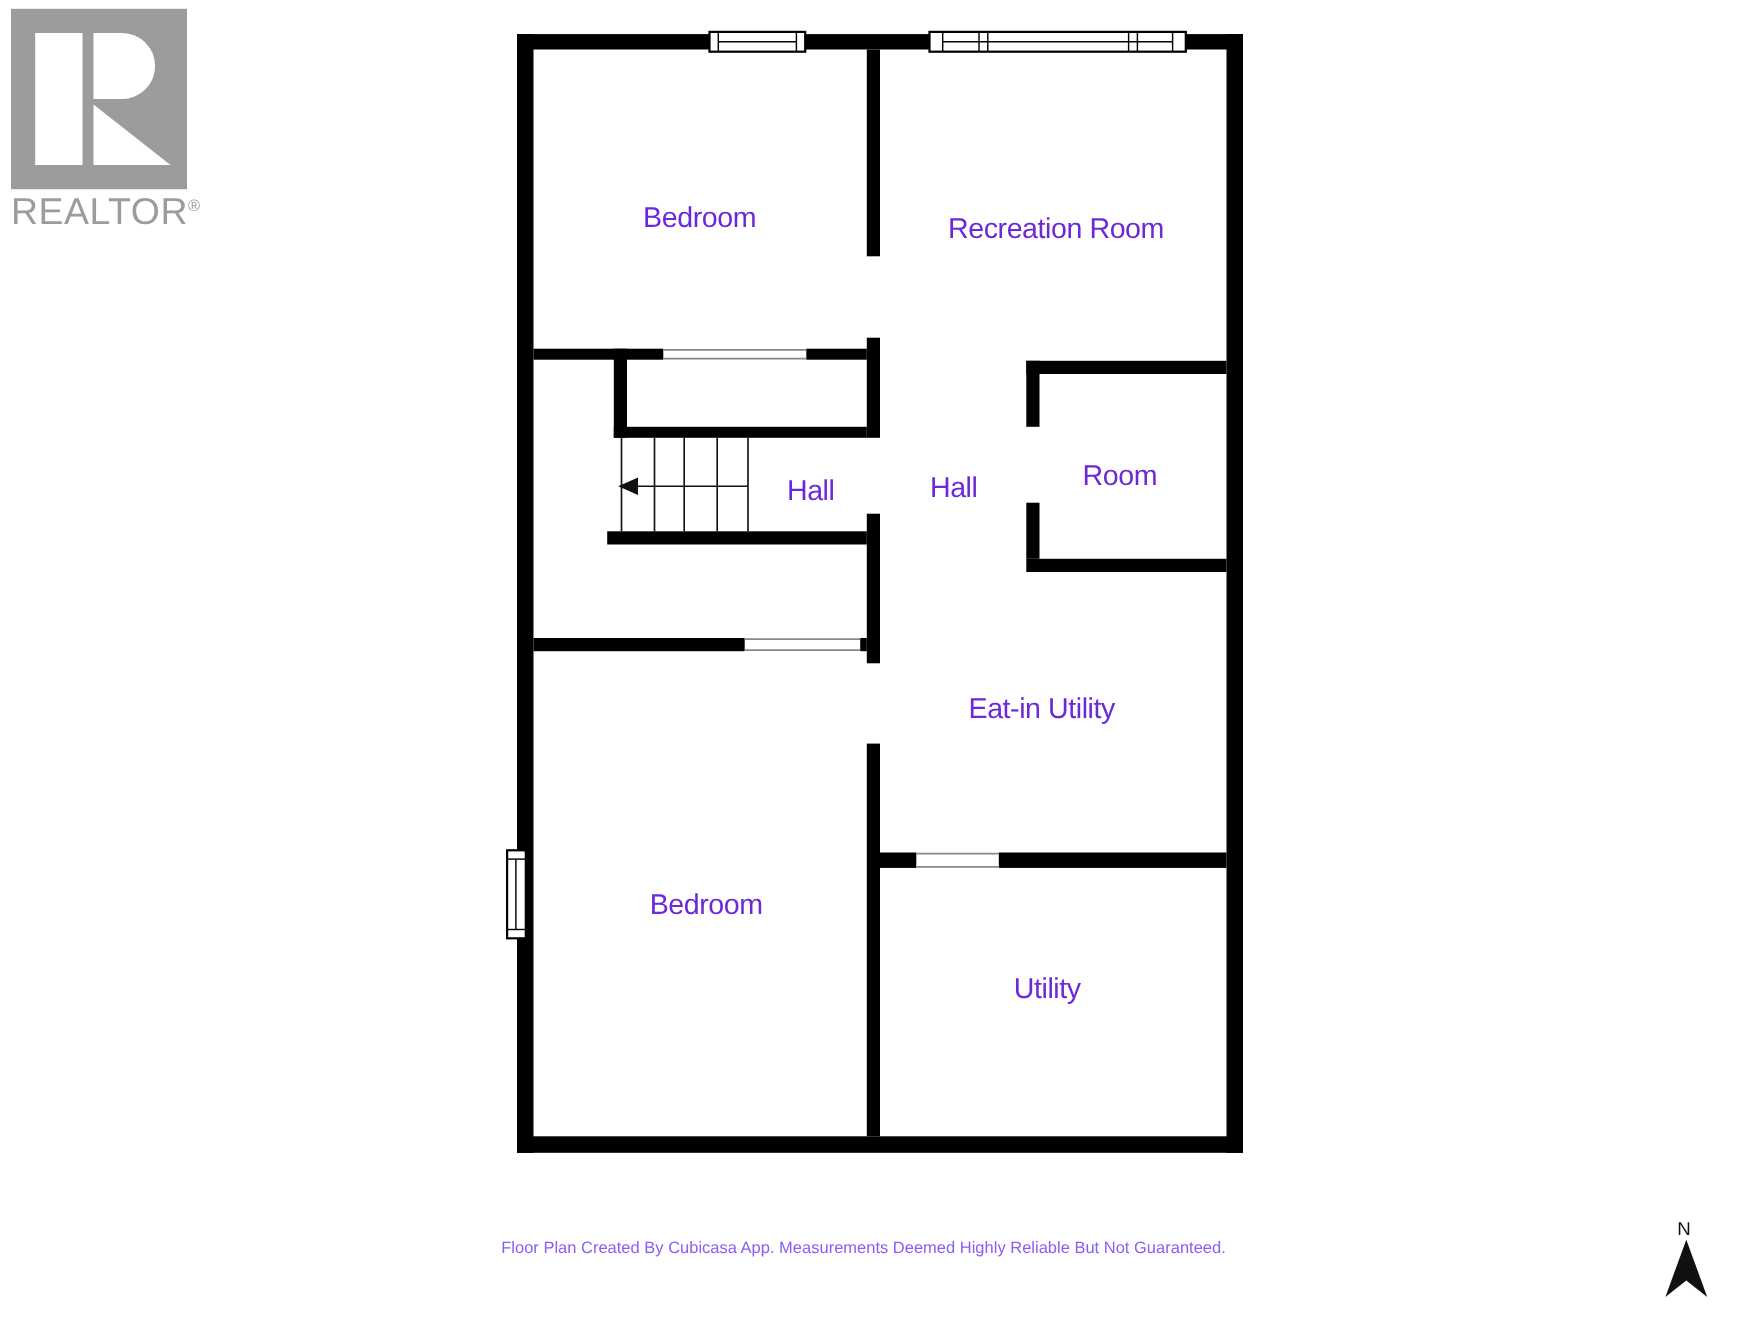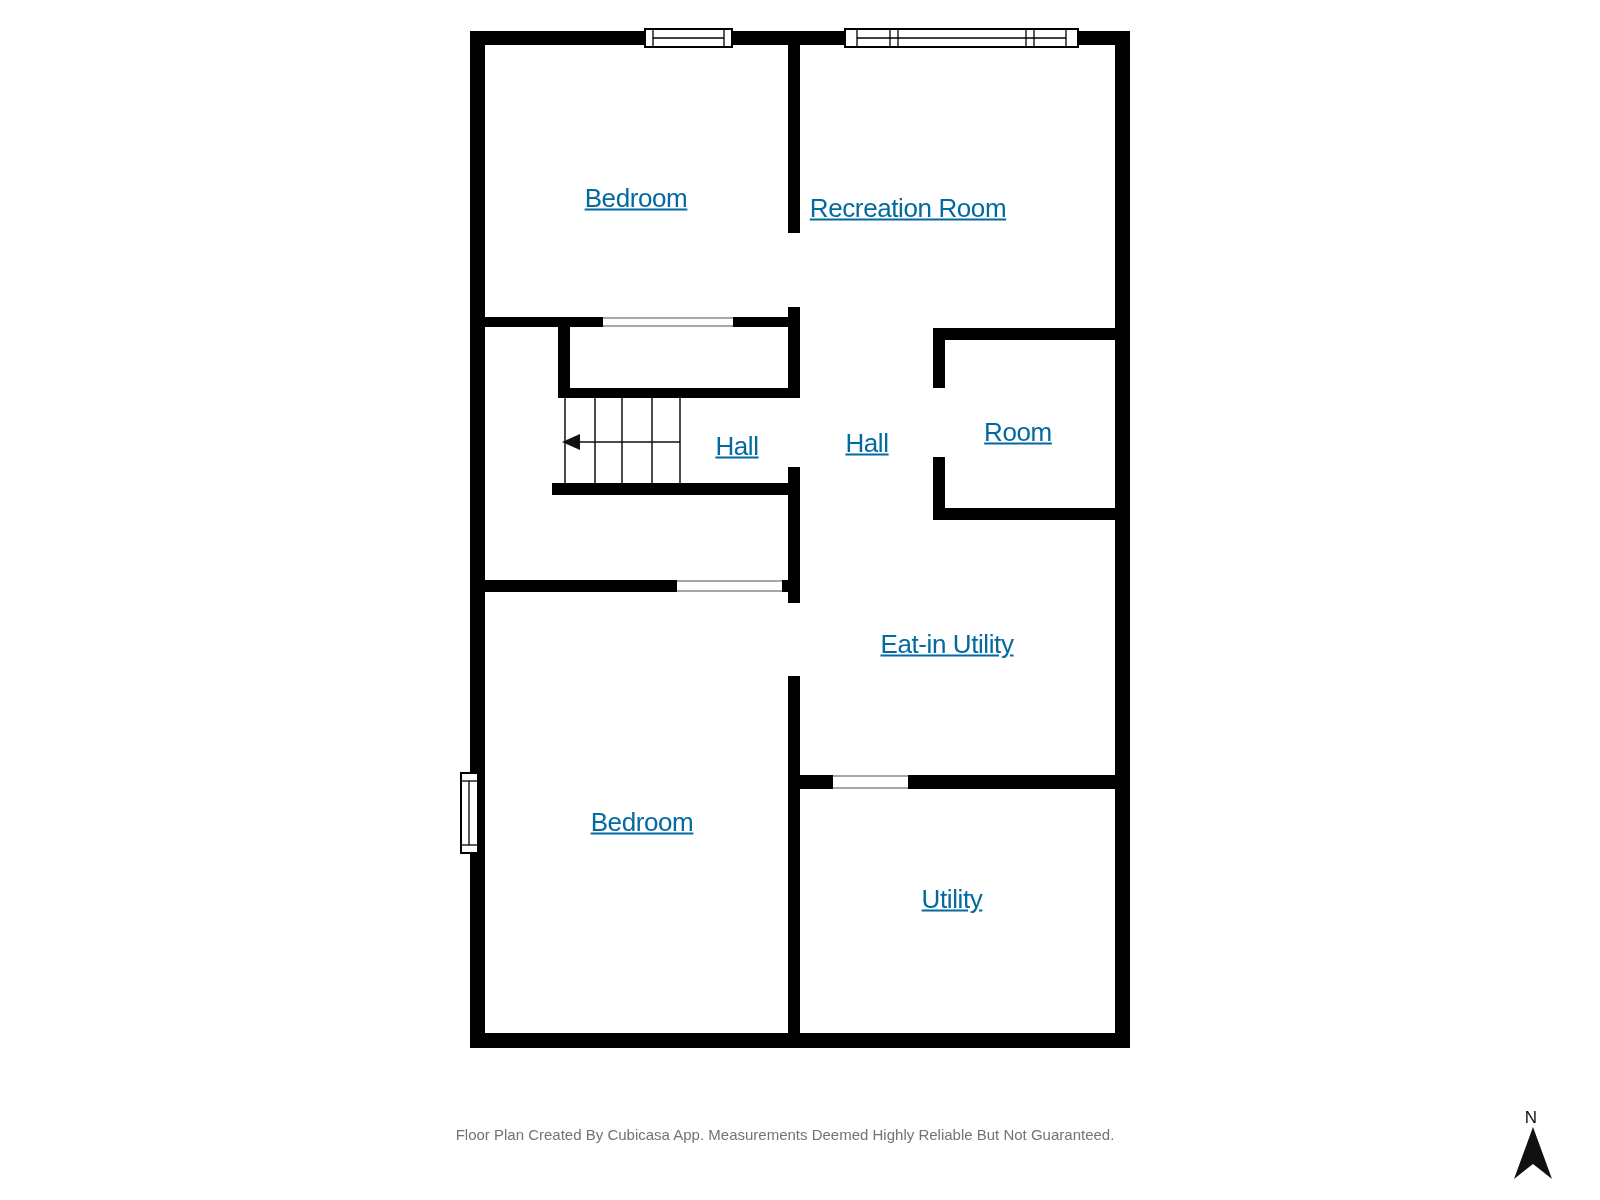--- a/index.html
+++ b/index.html
@@ -1,35 +1,45 @@
 <!DOCTYPE html>
 <html><head>
 <meta charset="utf-8">
 <style>
   html,body{margin:0;padding:0;background:#ffffff;}
   .page{position:relative;width:1600px;height:1200px;background:#ffffff;overflow:hidden;
         font-family:"Liberation Sans",sans-serif;}
   .plan-svg{position:absolute;left:0;top:0;width:1600px;height:1200px;}
   .room-label{position:absolute;transform:translate(-50%,-50%);font-size:26px;
-        letter-spacing:-0.4px;color:#0369a1;white-space:nowrap;text-decoration:underline;}
+        letter-spacing:-0.4px;color:#6d28d9;white-space:nowrap;}
   .logo{position:absolute;left:10px;top:8px;width:170px;}
   .logo-mark{width:160px;height:164px;background:#9c9c9c;position:relative;}
   .logo-text{margin-top:4px;font-size:34px;color:#9c9c9c;letter-spacing:0.5px;
         white-space:nowrap;line-height:1;}
   .logo-text sup{font-size:15px;vertical-align:super;}
   .north-label{position:absolute;left:1531px;top:1108px;transform:translate(-50%,0);
         font-size:17px;font-weight:500;color:#111;}
   .footer{position:absolute;left:335px;top:1126px;width:900px;text-align:center;
-        font-size:15px;color:#737373;}
+        font-size:15px;color:#8b5cf6;}
 </style>
 </head>
 <body>
 
 <div class="page">
 
+  <div class="logo">
+    <div class="logo-mark">
+      <svg width="160" height="164" viewBox="0 0 160 164">
+        <rect x="22" y="22" width="43" height="120" fill="#ffffff"></rect>
+        <path d="M75,22 h26 a30,30 0 0 1 0,60 h-26 z" fill="#ffffff"></path>
+        <polygon points="75,87 145,142 75,142" fill="#ffffff"></polygon>
+      </svg>
+    </div>
+    <div class="logo-text"><span>REALTOR</span><sup>®</sup></div>
+  </div>
 
   <svg class="plan-svg" viewBox="0 0 1600 1200">
 
     <g fill="#000000">
 
       <rect x="470" y="31" width="15" height="1017"></rect>
       <rect x="470" y="31" width="660" height="14"></rect>
       <rect x="1115" y="31" width="15" height="1017"></rect>
       <rect x="470" y="1033" width="660" height="15"></rect>
 
@@ -100,21 +110,21 @@
       <line x1="652" y1="398" x2="652" y2="483"></line>
       <line x1="680" y1="398" x2="680" y2="483"></line>
       <line x1="578" y1="442" x2="680" y2="442"></line>
     </g>
     <polygon points="562,442 580,434 580,450" fill="#111111"></polygon>
 
     <polygon points="1533,1127 1552,1179 1533,1164 1514,1179" fill="#111111"></polygon>
   </svg>
 
   <div class="room-label" style="left:636px;top:198px;">Bedroom</div>
-  <div class="room-label" style="left:908px;top:208px;">Recreation Room</div>
+  <div class="room-label" style="left:960px;top:208px;">Recreation Room</div>
   <div class="room-label" style="left:737px;top:446px;">Hall</div>
   <div class="room-label" style="left:867px;top:443px;">Hall</div>
   <div class="room-label" style="left:1018px;top:432px;">Room</div>
   <div class="room-label" style="left:947px;top:644px;">Eat-in Utility</div>
   <div class="room-label" style="left:642px;top:822px;">Bedroom</div>
   <div class="room-label" style="left:952px;top:899px;">Utility</div>
 
   <div class="north-label">N</div>
 
   <div class="footer">Floor Plan Created By Cubicasa App. Measurements Deemed Highly Reliable But Not Guaranteed.</div>

